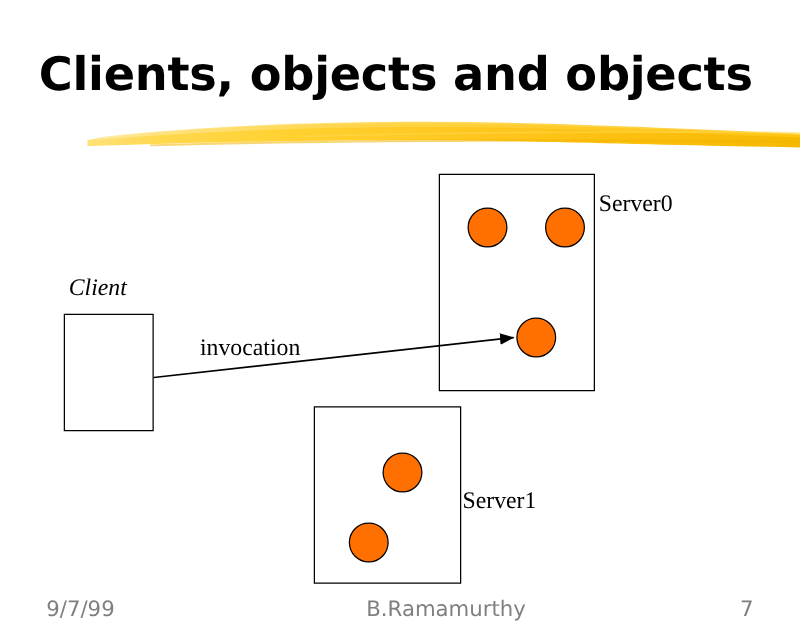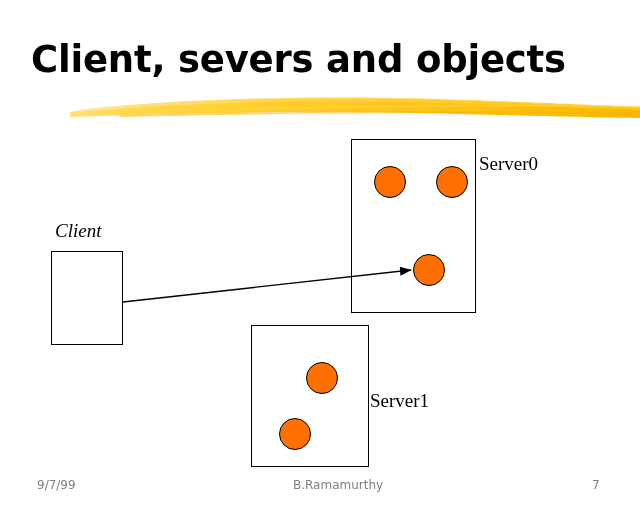--- a/index.html
+++ b/index.html
@@ -105,33 +105,33 @@
   }
 
   
   #footer {
     position: absolute;
     left: 0;
     top: 478px;
     width: 640px;
     height: 22px;
     font-family: "DejaVu Sans", sans-serif;
-    font-size: 12px;
+    font-size: 17px;
     color: #808080;
   }
   #footer-date   { position: absolute; left: 37px;  top: 0; }
   #footer-author { position: absolute; left: 293px; top: 0; }
   #footer-page   { position: absolute; left: 592px; top: 0; }
 </style>
 </head>
 <body>
 
 <div id="slide">
 
-  <div id="slide-title">Client, severs and objects</div>
+  <div id="slide-title">Clients, objects and objects</div>
 
   <svg id="title-rule" viewBox="0 0 640 36" preserveAspectRatio="none" aria-hidden="true">
     <defs>
       <linearGradient id="brushGrad" x1="0" y1="0" x2="1" y2="0">
         <stop offset="0.00" stop-color="#ffe27a"></stop>
         <stop offset="0.10" stop-color="#ffd84d"></stop>
         <stop offset="0.30" stop-color="#ffd02e"></stop>
         <stop offset="0.52" stop-color="#ffc720"></stop>
         <stop offset="0.75" stop-color="#fdc010"></stop>
         <stop offset="1.00" stop-color="#f6b800"></stop>
@@ -172,20 +172,21 @@
 
     <svg id="invocation-arrow" viewBox="0 0 640 512" aria-hidden="true">
       <defs>
         <marker id="arrowHead" markerWidth="9" markerHeight="7" refX="8.5" refY="3.5" orient="auto">
           <path d="M0,0 L9,3.5 L0,7 Z" fill="#000000"></path>
         </marker>
       </defs>
       <line x1="123" y1="302" x2="411" y2="270" stroke="#000000" stroke-width="1.3" marker-end="url(#arrowHead)"></line>
     </svg>
 
+    <div id="label-invocation" class="diagram-label">invocation</div>
 
   </div>
 
   <div id="footer">
     <div id="footer-date">9/7/99</div>
     <div id="footer-author">B.Ramamurthy</div>
     <div id="footer-page">7</div>
   </div>
 
 </div>

